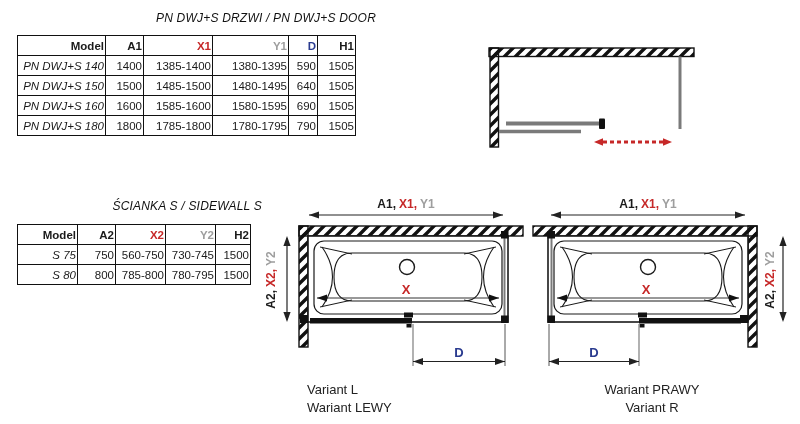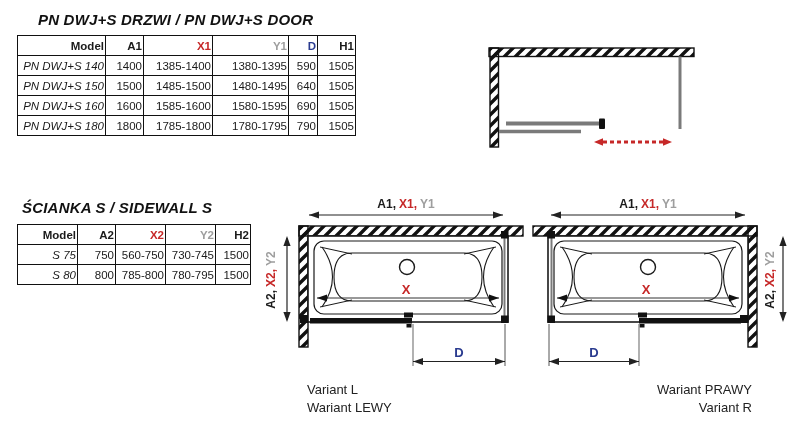--- a/index.html
+++ b/index.html
@@ -1,37 +1,37 @@
 <!DOCTYPE html>
 <html><head>
 <meta charset="utf-8">
 <style>
   *{margin:0;padding:0;box-sizing:border-box}
   html,body{background:#fff}
   body{width:800px;height:424px;position:relative;overflow:hidden;
        font-family:"Liberation Sans",sans-serif;color:#1a1a1a}
   .abs{position:absolute}
-  .sec-title{font-size:15px;font-weight:700;font-style:italic;letter-spacing:.2px;
-             white-space:nowrap;text-align:left;color:#111}
+  .sec-title{font-size:12px;font-weight:400;font-style:italic;letter-spacing:.2px;
+             white-space:nowrap;text-align:right;color:#111}
   table.spec{border-collapse:collapse;table-layout:fixed;background:#fff}
   table.spec td,table.spec th{border:1.6px solid #111;text-align:right;vertical-align:middle;
              font-size:11.5px;height:20px;padding:0 1px;white-space:nowrap;overflow:hidden}
   table.spec th{font-weight:700}
   .mcell{font-weight:400;font-style:italic}
   .c-red{color:#c62828}
   .c-grey{color:#9e9e9e}
   .c-blue{color:#2a3b8f}
   .dim-label{font-size:12px;font-weight:700;white-space:nowrap;text-align:center;color:#1a1a1a}
   .dim-label span{margin-right:3px}
   .dim-label span:last-child{margin-right:0}
   .rot{transform:rotate(-90deg)}
   .xmark{font-size:13px;font-weight:700;color:#c62828;text-align:center}
   .dmark{font-size:13px;font-weight:700;color:#2a3b8f;text-align:center}
   .caption{font-size:13px;line-height:18px;color:#222;white-space:nowrap}
-  .caption.right{text-align:right}
+  .caption.right{text-align:center}
   svg{position:absolute;left:0;top:0}
 </style>
 </head>
 <body>
 
 <svg width="800" height="424" viewBox="0 0 800 424">
   <defs>
     <pattern id="hatch" width="11" height="11" patternUnits="userSpaceOnUse">
       <path d="M-3,3 L3,-3 M0,11 L11,0 M8,14 L14,8" stroke="#111" stroke-width="3.4"></path>
     </pattern>
@@ -180,21 +180,21 @@
     <td class="mcell">PN DWJ+S 180</td>
     <td>1800</td>
     <td>1785-1800</td>
     <td>1780-1795</td>
     <td>790</td>
     <td>1505</td>
   </tr>
 </tbody>
   </table>
 
-<div class="abs sec-title" style="left:22px;top:199px;width:233px">ŚCIANKA S / SIDEWALL S</div>
+<div class="abs sec-title" style="left:29px;top:199px;width:233px">ŚCIANKA S / SIDEWALL S</div>
 
 <table class="spec abs" style="left:17px;top:224px;width:233px">
   <colgroup>
       <col style="width:60px">
       <col style="width:38px">
       <col style="width:50px">
       <col style="width:50px">
       <col style="width:35px">
     </colgroup>
   <tbody>

